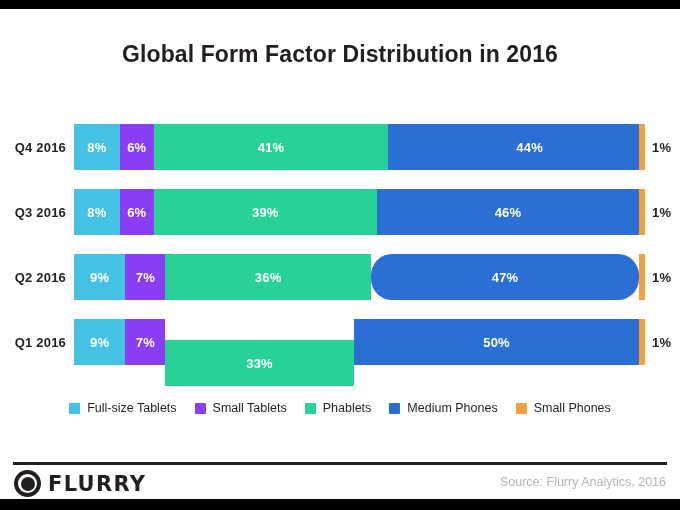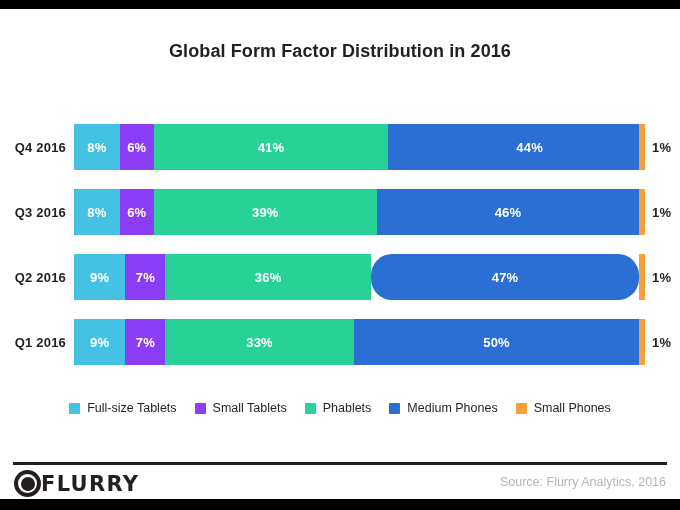--- a/index.html
+++ b/index.html
@@ -17,21 +17,21 @@
   .edge-bar {
     position:absolute; left:0; width:680px;
     background:#000000;
   }
   .edge-top { top:0; height:9px; }
   .edge-bottom { bottom:0; height:11px; }
 
   .chart-title {
     position:absolute; top:41px; left:0; width:680px;
     text-align:center;
-    font-size:18px;
+    font-size:23px;
     font-weight:bold;
     color:#231f20;
     letter-spacing:0.1px;
   }
 
   .plot {
     position:absolute;
     left:0; top:124px;
     width:680px; height:265px;
   }
@@ -119,21 +119,21 @@
     background:#231f20;
   }
   .footer {
     position:absolute;
     left:0; top:468px;
     width:680px; height:31px;
   }
   .brand {
     position:absolute;
     left:14px; top:2px;
-    display:flex; flex-direction:row; align-items:center; 
+    display:flex; flex-direction:row; align-items:center; gap:7px;
   }
   .brand-mark {
     position:relative;
     width:27px; height:27px;
     border-radius:50%;
     background:#231f20;
     flex:none;
   }
   .brand-mark::before {
     content:"";
@@ -206,21 +206,21 @@
           <div class="seg" style="width: 47%; background: rgb(43, 111, 212); border-radius: 21px;">47%</div>
           <div class="seg tiny" style="width: 1%; background: rgb(245, 160, 60);"></div>
         </div>
         <div class="outside-value">1%</div>
       </div>
       <div class="row">
         <div class="row-label">Q1 2016</div>
         <div class="bar">
           <div class="seg" style="width: 9%; background: rgb(69, 193, 227);">9%</div>
           <div class="seg" style="width: 7%; background: rgb(139, 61, 245);">7%</div>
-          <div class="seg" style="width: 33%; background: rgb(40, 209, 150);">33%</div>
+          <div class="seg" style="width: 33%; background: rgb(40, 209, 150); margin-top: 21px;">33%</div>
           <div class="seg" style="width: 50%; background: rgb(43, 111, 212);">50%</div>
           <div class="seg tiny" style="width: 1%; background: rgb(245, 160, 60);"></div>
         </div>
         <div class="outside-value">1%</div>
       </div>
     </div>
 
   <div class="legend">
       <div class="legend-item">
         <span class="legend-swatch" style="background: rgb(69, 193, 227);"></span>

